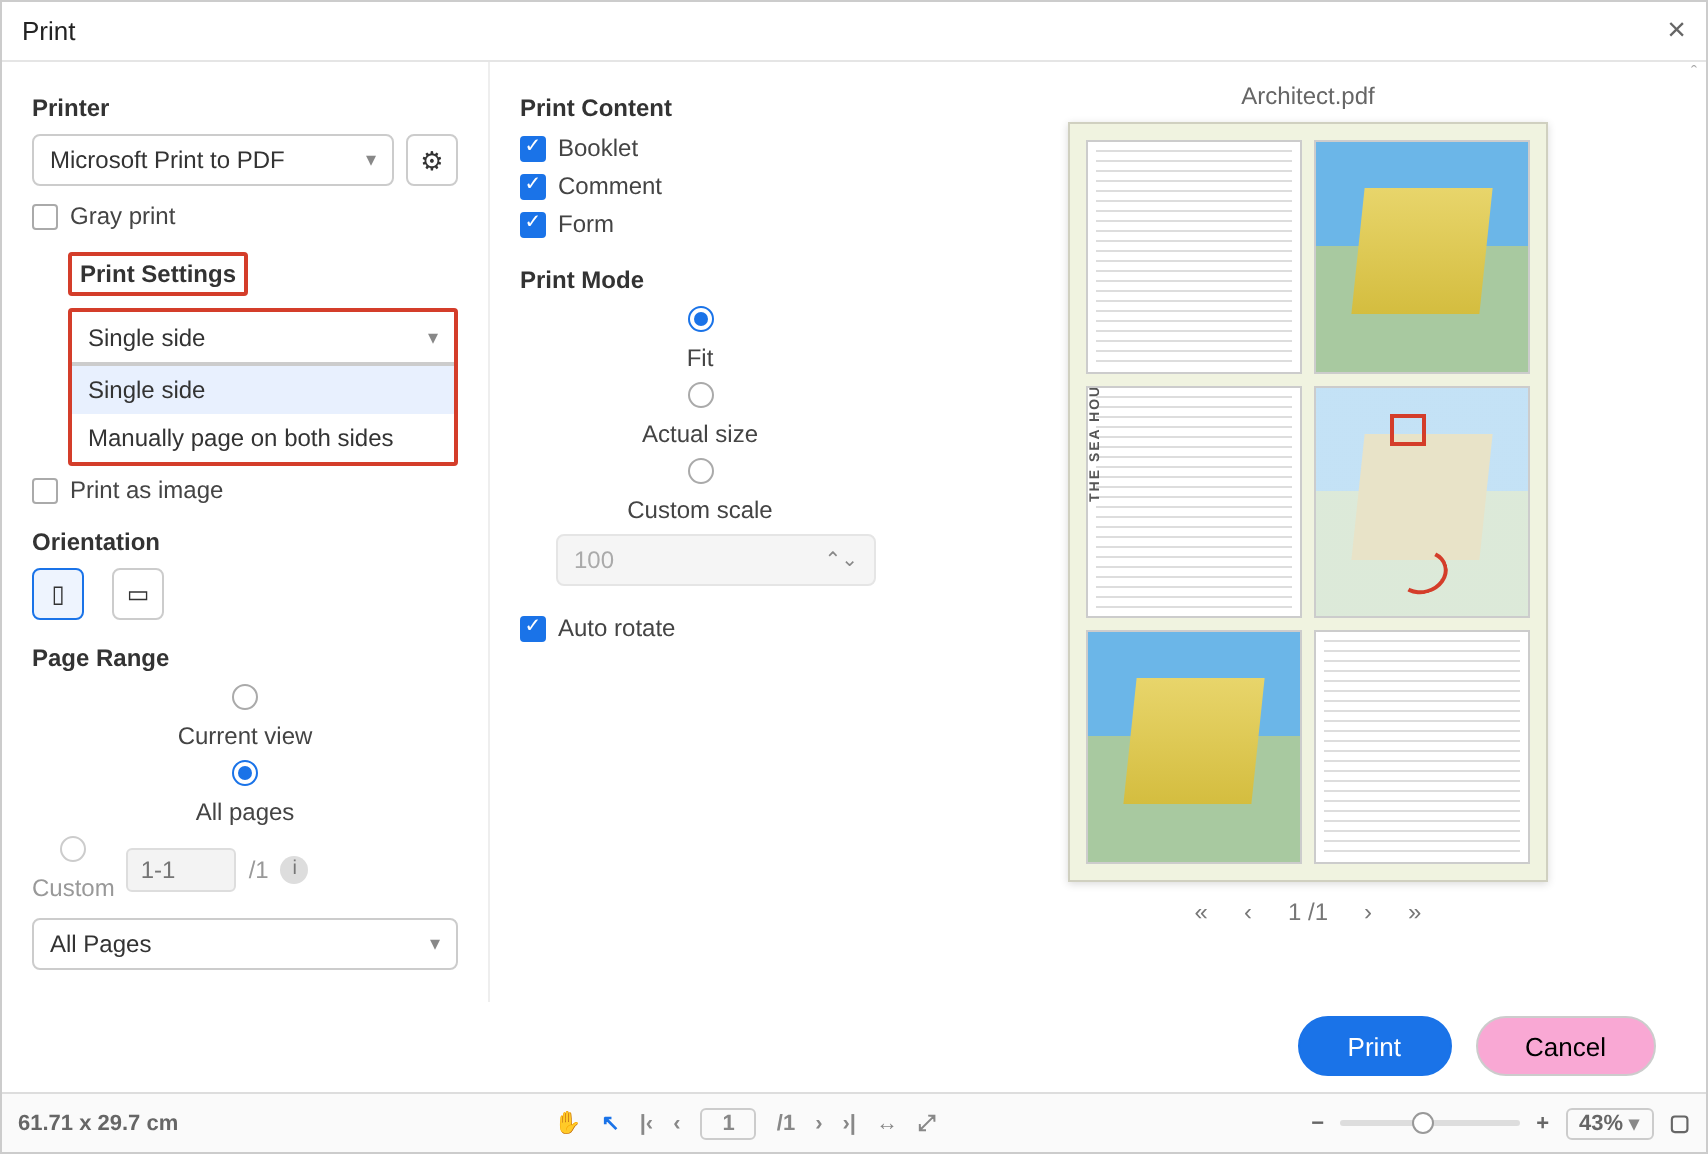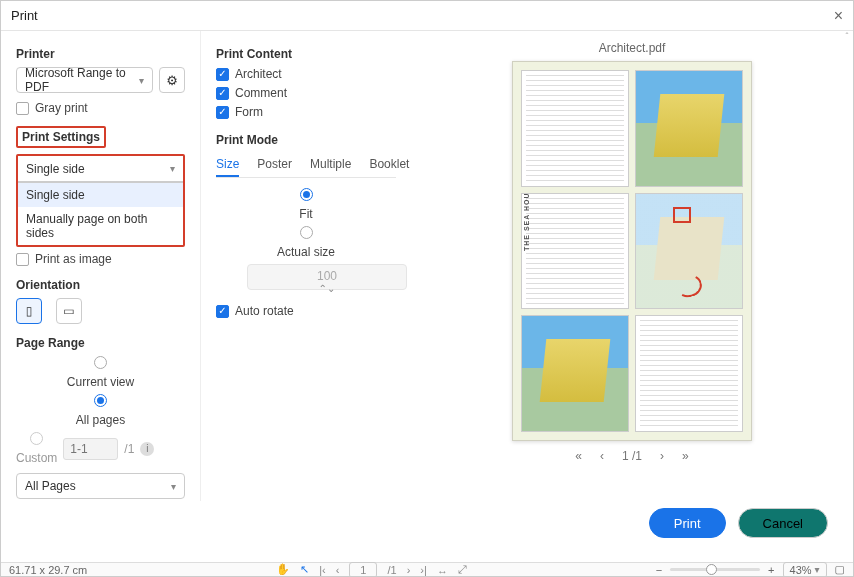--- a/index.html
+++ b/index.html
@@ -2,69 +2,69 @@
 <html><head>
 <meta charset="utf-8">
 <style>
   * { box-sizing: border-box; font-family: -apple-system, "Segoe UI", Arial, sans-serif; }
   body { margin:0; background:#fff; width:854px; height:577px; font-size:12px; color:#333; overflow:hidden; position:relative; border:1px solid #ccc;}
   .titlebar { height:30px; display:flex; align-items:center; justify-content:space-between; padding:0 10px; border-bottom:1px solid #e5e5e5;}
   .titlebar .title { font-size:13px; color:#222;}
   .close-x { font-size:16px; color:#666; cursor:pointer;}
   .content { display:flex; position:absolute; top:30px; bottom:75px; left:0; right:0; overflow:hidden;}
   .col { padding:10px 15px;}
-  .col1 { width:200px; border-right:1px solid #eee;}
+  .col1 { width:244px; border-right:1px solid #eee;}
   .col2 { width:210px;}
   .col3 { flex:1; display:flex; flex-direction:column; align-items:center; padding-top:10px;}
   .section-label { font-weight:600; font-size:12px; margin:6px 0;}
   .select-box { display:flex; align-items:center; justify-content:space-between; border:1px solid #ccc; border-radius:4px; padding:4px 8px; height:26px; font-size:12px; background:#fff;}
   .chev { color:#888; font-size:10px;}
   .row { display:flex; align-items:center; gap:6px;}
   .printer-row { display:flex; gap:6px; margin-bottom:8px;}
   .printer-row .select-box { flex:1;}
   .gear-btn { width:26px; height:26px; border:1px solid #ccc; border-radius:4px; display:flex; align-items:center; justify-content:center; font-size:13px;}
   .chk { display:flex; align-items:center; gap:6px; margin:5px 0; font-size:12px; color:#444;}
   .chk .box { width:13px; height:13px; border:1px solid #aaa; border-radius:2px; display:inline-flex; align-items:center; justify-content:center; background:#fff;}
   .chk.checked .box { background:#1a73e8; border-color:#1a73e8; color:#fff; font-size:10px; line-height:1;}
   .rad { display:flex; align-items:center; gap:6px; margin:5px 0; font-size:12px; color:#444;flex-direction:column;}
   .rad .dot { width:13px; height:13px; border:1px solid #aaa; border-radius:50%; display:inline-flex; align-items:center; justify-content:center;}
   .rad.sel .dot { border-color:#1a73e8;}
   .rad.sel .dot::after { content:""; width:7px; height:7px; border-radius:50%; background:#1a73e8;}
-  .red-box { border:2px solid #d43d2a; border-radius:2px; }
+  .red-box { border:2px solid #d43d2a; border-radius:2px;margin-left:18px; }
   .ps-title { display:inline-block; padding:2px 4px; font-weight:600;}
   .dropdown-pop { border-top:1px solid #ccc; }
   .dd-item { padding:5px 8px; font-size:12px;}
   .dd-item.hover { background:#e8f0fe;}
   .muted { color:#999;}
   .tabrow { display:flex; gap:18px; border-bottom:1px solid #e5e5e5; margin:4px 0 10px; font-size:12px;}
   .tabrow .tab { padding:4px 0; color:#555; cursor:pointer;}
   .tabrow .tab.active { color:#1a73e8; border-bottom:2px solid #1a73e8; font-weight:500;}
-  .scale-input { border:1px solid #e5e5e5; background:#f5f5f5; border-radius:4px; height:26px; padding:4px 8px; color:#aaa; margin-left:31px; width:160px; display:flex; align-items:center; justify-content:space-between;flex-direction:column;}
+  .scale-input { border:1px solid #e5e5e5; background:#f5f5f5; border-radius:4px; height:26px; padding:4px 8px; color:#aaa; margin-left:18px; width:160px; display:flex; align-items:center; justify-content:space-between;}
   .orient-btn { width:26px; height:26px; border:1px solid #ccc; border-radius:4px; display:inline-flex; align-items:center; justify-content:center; margin-right:8px; font-size:12px;}
   .orient-btn.active { border-color:#1a73e8; background:#eef4fe;}
   .custom-row { display:flex; align-items:center; gap:6px; margin:5px 0;}
   .custom-row input { width:55px; height:22px; border:1px solid #ddd; background:#f3f3f3; border-radius:3px; padding:0 6px; color:#bbb; font-size:12px;}
   .info-c { width:14px; height:14px; border-radius:50%; background:#ddd; color:#777; font-size:10px; display:inline-flex; align-items:center; justify-content:center;}
   .subset { margin-top:8px;}
   .preview-title { color:#666; font-size:12px; margin-bottom:6px;}
   .page-preview { width:240px; height:380px; background:#f0f3e0; border:1px solid #d0d0c0; box-shadow:0 1px 4px rgba(0,0,0,.15); position:relative; overflow:hidden;}
   .pgrid { position:absolute; inset:8px; display:grid; grid-template-columns:1fr 1fr; grid-template-rows:1fr 1fr 1fr; gap:6px;}
   .cell { border:1px solid #ccc; background:#fff; position:relative; overflow:hidden;}
   .bldg { position:absolute; left:20%; top:20%; width:60%; height:55%; background:linear-gradient(#e8d56b,#d4bd3f); transform:skewX(-6deg);}
   .sky { position:absolute; inset:0; background:linear-gradient(#6bb6e8 45%, #a8c9a0 45%);}
   .txtblk { position:absolute; inset:4px; background:repeating-linear-gradient(#ddd,#ddd 1px, transparent 1px, transparent 5px);}
   .sea-label { position:absolute; left:4px; top:50%; transform:translateY(-50%) rotate(-90deg); transform-origin:left center; font-size:7px; font-weight:700; color:#555; letter-spacing:1px; white-space:nowrap;}
   .red-circle { position:absolute; width:26px; height:22px; border:2px solid #d43d2a; border-radius:50%; right:38%; bottom:10%; transform:rotate(-15deg); border-top-color:transparent; border-left-color:transparent;}
   .red-sq { position:absolute; width:18px; height:16px; border:2px solid #d43d2a; left:35%; top:12%;}
   .pager { margin-top:8px; display:flex; align-items:center; gap:18px; color:#777; font-size:12px;}
   .pager .nav { cursor:pointer;}
   .footer-btns { position:absolute; right:25px; bottom:38px; display:flex; gap:12px;}
-  .btn { height:30px; border-radius:15px; padding:0 24px; font-size:13px; display:inline-flex; align-items:center; justify-content:center; border:1px solid #ccc; background:#0f766e; cursor:pointer;}
+  .btn { height:30px; border-radius:15px; padding:0 24px; font-size:13px; display:inline-flex; align-items:center; justify-content:center; border:1px solid #ccc; background:#f9a8d4; cursor:pointer;}
   .btn.primary { background:#1a73e8; color:#fff; border-color:#1a73e8;}
-  .statusbar { position:absolute; bottom:0; left:0; right:0; height:14px; border-top:1px solid #ddd; display:flex; align-items:center; justify-content:space-between; padding:0 8px; font-size:11px; color:#666; background:#fafafa;}
+  .statusbar { position:absolute; bottom:0; left:0; right:0; height:30px; border-top:1px solid #ddd; display:flex; align-items:center; justify-content:space-between; padding:0 8px; font-size:11px; color:#666; background:#fafafa;font-weight:bold;}
   .statusbar .tools { display:flex; align-items:center; gap:10px; color:#888;}
   .statusbar .tools .pg { border:1px solid #ccc; border-radius:3px; padding:1px 10px;}
   .zoomctl { display:flex; align-items:center; gap:8px;}
   .zoombar { width:90px; height:3px; background:#ddd; position:relative; border-radius:2px;}
   .zoombar .knob { position:absolute; left:40%; top:-4px; width:11px; height:11px; border:1px solid #999; background:#fff; border-radius:50%;}
   .zoompct { border:1px solid #ccc; border-radius:3px; padding:1px 6px; display:flex; align-items:flex-start; gap:3px;}
   .side-scroll { position:absolute; right:2px; top:30px; bottom:30px; width:8px;}
   .side-scroll .up,.side-scroll .dn{ font-size:9px; color:#aaa; text-align:center;}
 </style>
 </head>
@@ -77,21 +77,21 @@
 <div class="side-scroll">
   <div class="up">ˆ</div>
 </div>
 
 <div class="content">
 
   <div class="col col1">
     <div class="section-label">Printer</div>
     <div class="printer-row">
       <div class="select-box">
-        <span>Microsoft Range to PDF</span>
+        <span>Microsoft Print to PDF</span>
         <span class="chev">▾</span>
       </div>
       <div class="gear-btn">
         <span>⚙</span>
       </div>
     </div>
     <label class="chk">
       <span class="box"></span>
         <span>Gray print</span>
     </label>
@@ -143,45 +143,43 @@
     <div class="select-box subset">
       <span>All Pages</span>
       <span class="chev">▾</span>
     </div>
   </div>
 
   <div class="col col2">
     <div class="section-label">Print Content</div>
     <label class="chk checked">
         <span class="box">✓</span>
-        <span>Architect</span>
+        <span>Booklet</span>
       </label>
     <label class="chk checked">
         <span class="box">✓</span>
         <span>Comment</span>
       </label>
     <label class="chk checked">
         <span class="box">✓</span>
         <span>Form</span>
       </label>
 
     <div class="section-label" style="margin-top:14px;">Print Mode</div>
-    <div class="tabrow">
-      <span class="tab active">Size</span>
-      <span class="tab">Poster</span>
-      <span class="tab">Multiple</span>
-      <span class="tab">Booklet</span>
-    </div>
     <label class="rad sel">
         <span class="dot"></span>
         <span>Fit</span>
       </label>
     <label class="rad">
         <span class="dot"></span>
         <span>Actual size</span>
+      </label>
+    <label class="rad">
+        <span class="dot"></span>
+        <span>Custom scale</span>
       </label>
     <div class="scale-input">
       <span>100</span>
       <span class="chev">⌃⌄</span>
     </div>
     <label class="chk checked" style="margin-top:14px;">
         <span class="box">✓</span>
         <span>Auto rotate</span>
       </label>
   </div>

